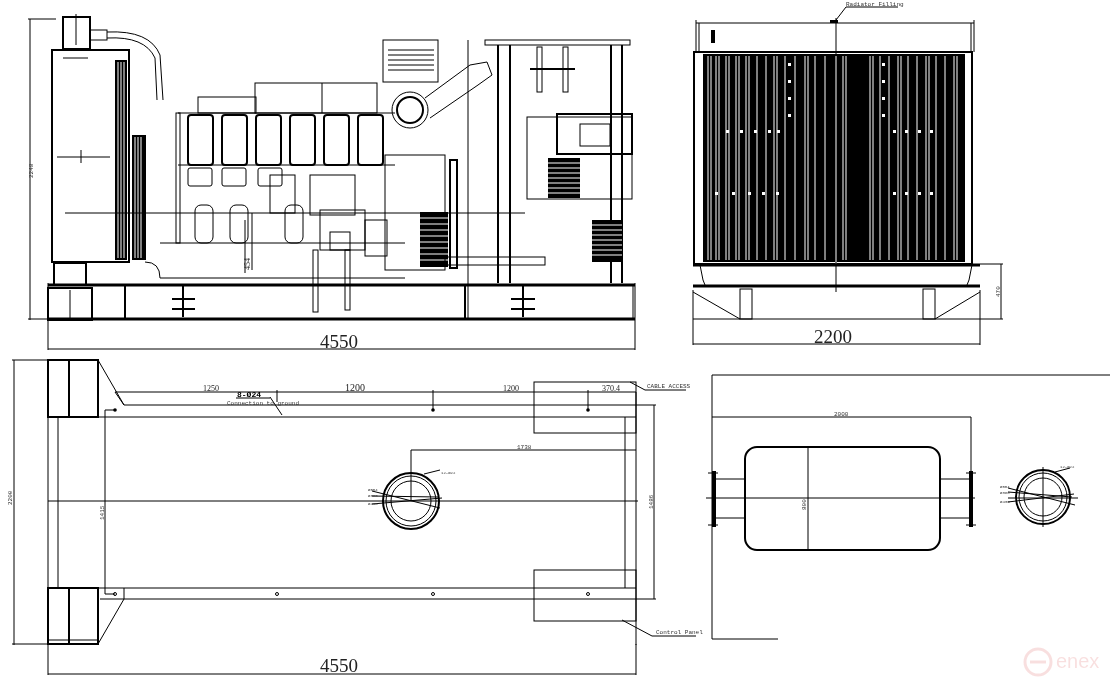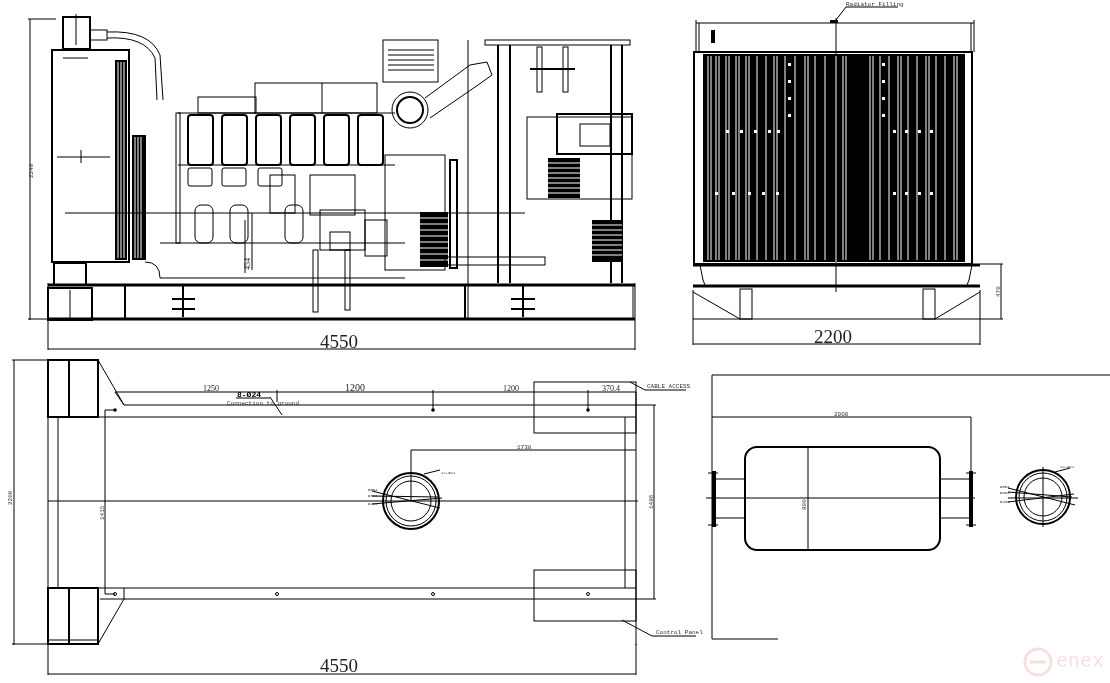--- a/index.html
+++ b/index.html
@@ -7,21 +7,21 @@
   svg{position:absolute;left:0;top:0;}
   .ln{stroke:#000;fill:none;stroke-width:1;}
   .th{stroke:#000;fill:none;stroke-width:2;}
   .tk{stroke:#000;fill:none;stroke-width:3;}
   .fl{fill:#000;stroke:none;}
   .big{font-family:"Liberation Serif",serif;font-size:19px;fill:#222;}
   .sm{font-family:"Liberation Mono",monospace;font-size:6px;fill:#333;}
   .md{font-family:"Liberation Serif",serif;font-size:8px;fill:#222;}
   .bold{font-family:"Liberation Mono",monospace;font-size:8px;font-weight:bold;fill:#000;}
   .wm{position:absolute;left:1022px;top:646px;width:86px;height:34px;opacity:0.12;}
-  .wm-text{position:absolute;left:34px;top:4px;font-family:Liberation Mono, monospace;font-size:20px;color:#c00;}
+  .wm-text{position:absolute;left:34px;top:4px;font-family:Liberation Sans, sans-serif;font-size:20px;color:#c00;}
 </style>
 </head>
 <body>
 
 <svg width="1110" height="683" viewBox="0 0 1110 683" xmlns="http://www.w3.org/2000/svg">
 
   <g>
 
     <line class="ln" x1="30" y1="19" x2="30" y2="320"></line>
     <line class="ln" x1="28" y1="19" x2="56" y2="19"></line>

